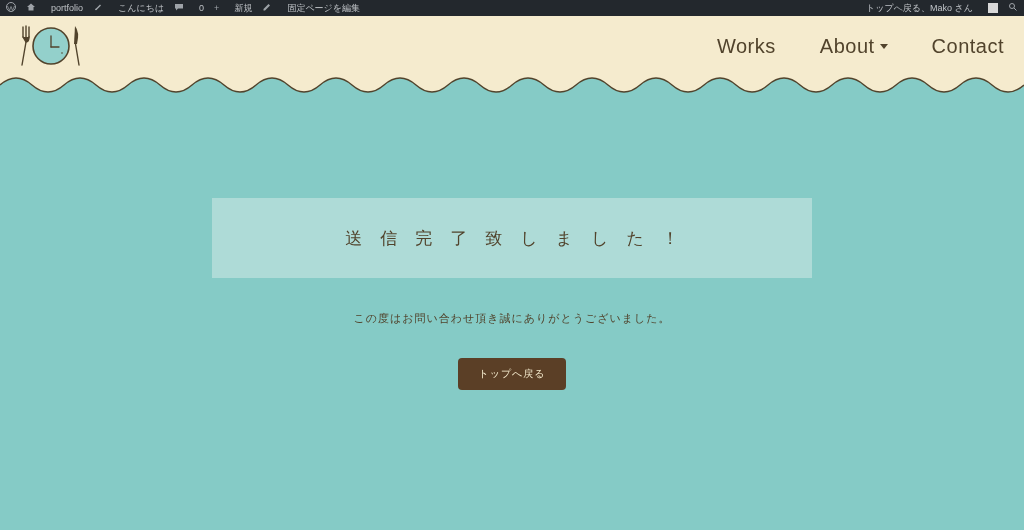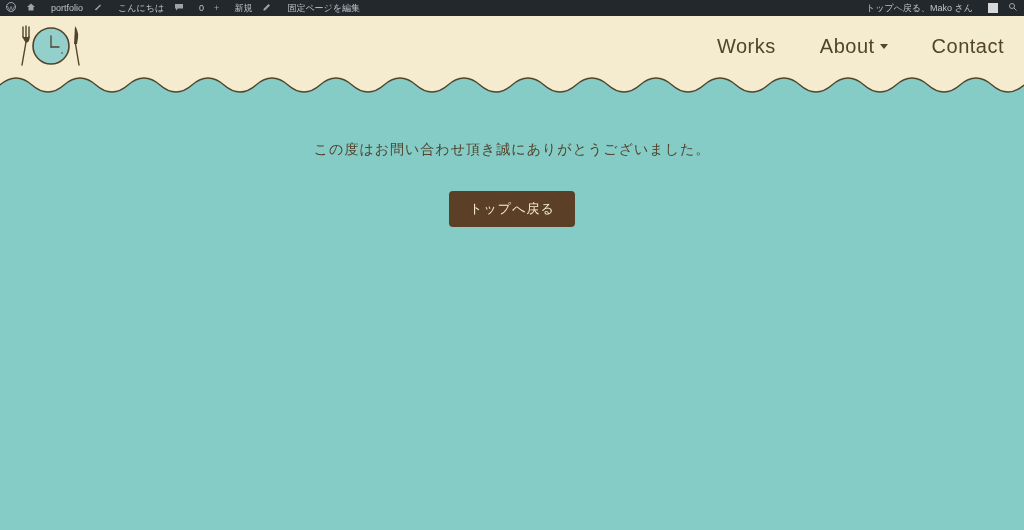--- a/index.html
+++ b/index.html
@@ -52,27 +52,27 @@
   .title-box {
     margin-top: 90px;
     width: 600px; height: 80px;
     background: #aedbd7;
     display: flex; align-items: center; justify-content: center;
     color: #51432c; font-size: 17px; letter-spacing: 18px;
     padding-left: 18px;
   }
   .thanks-text {
     margin-top: 33px;
-    color: #51432c; font-size: 14px; letter-spacing: 1px;
+    color: #51432c; font-size: 11px; letter-spacing: 1px;
   }
   .top-btn {
     margin-top: 32px;
     background: #5b3f26; color: #f5ebce;
     border: none; border-radius: 4px;
-    padding: 9px 20px; font-size: 13px; letter-spacing: 1px;
+    padding: 9px 20px; font-size: 10px; letter-spacing: 1px;
     cursor: pointer;
   }
 </style>
 </head>
 <body>
 
 <div class="wp-admin-bar">
   <div class="wp-left">
     <span class="wp-item">
       <span class="wp-icon">
@@ -173,15 +173,18 @@
 <div class="wave-strip">
   <svg viewBox="0 0 1024 32" preserveAspectRatio="none">
     <path d="M0 0 L1024 0 L1024 10
       Q1008 24 992 10 Q976 -4 960 10 Q944 24 928 10 Q912 -4 896 10 Q880 24 864 10 Q848 -4 832 10 Q816 24 800 10 Q784 -4 768 10 Q752 24 736 10 Q720 -4 704 10 Q688 24 672 10 Q656 -4 640 10 Q624 24 608 10 Q592 -4 576 10 Q560 24 544 10 Q528 -4 512 10 Q496 24 480 10 Q464 -4 448 10 Q432 24 416 10 Q400 -4 384 10 Q368 24 352 10 Q336 -4 320 10 Q304 24 288 10 Q272 -4 256 10 Q240 24 224 10 Q208 -4 192 10 Q176 24 160 10 Q144 -4 128 10 Q112 24 96 10 Q80 -4 64 10 Q48 24 32 10 Q16 -4 0 10 Z" fill="#f5ebce"></path>
     <path d="M1024 10
       Q1008 24 992 10 Q976 -4 960 10 Q944 24 928 10 Q912 -4 896 10 Q880 24 864 10 Q848 -4 832 10 Q816 24 800 10 Q784 -4 768 10 Q752 24 736 10 Q720 -4 704 10 Q688 24 672 10 Q656 -4 640 10 Q624 24 608 10 Q592 -4 576 10 Q560 24 544 10 Q528 -4 512 10 Q496 24 480 10 Q464 -4 448 10 Q432 24 416 10 Q400 -4 384 10 Q368 24 352 10 Q336 -4 320 10 Q304 24 288 10 Q272 -4 256 10 Q240 24 224 10 Q208 -4 192 10 Q176 24 160 10 Q144 -4 128 10 Q112 24 96 10 Q80 -4 64 10 Q48 24 32 10 Q16 -4 0 10" fill="none" stroke="#51432c" stroke-width="1.4"></path>
   </svg>
 </div>
 
 <div class="main">
+  <div class="title-box">
+    <span>送信完了致しました！</span>
+  </div>
   <div class="thanks-text">この度はお問い合わせ頂き誠にありがとうございました。</div>
   <button class="top-btn">トップへ戻る</button>
 </div>
 
 </body></html>

